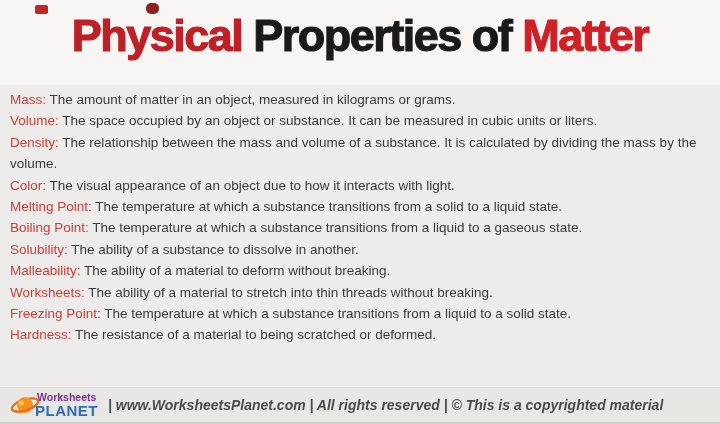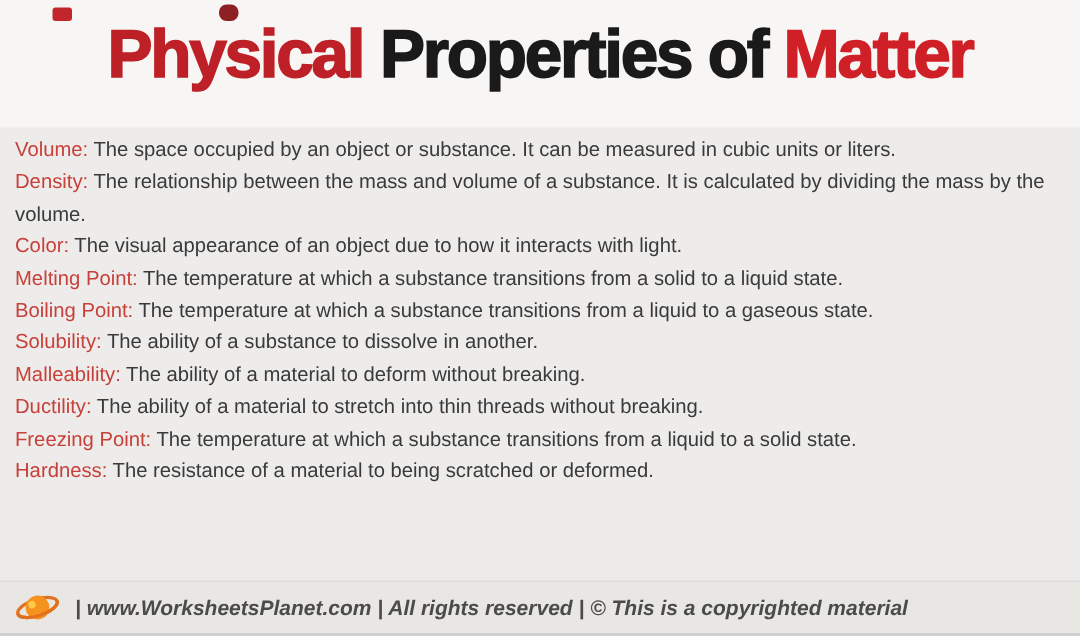--- a/index.html
+++ b/index.html
@@ -110,37 +110,42 @@
     <span class="t-mid">Properties of</span>
     <span class="t-matter">Matter</span>
   </div>
 </div>
 
 <span class="artifact a1"></span>
 <span class="artifact a2"></span>
 
 <div class="defs">
 
+<p class="def"><span class="term">Mass:</span><span> The amount of matter in an object, measured in kilograms or grams.</span></p>
     <p class="def"><span class="term">Volume:</span><span> The space occupied by an object or substance. It can be measured in cubic units or liters.</span></p>
     <p class="def"><span class="term">Density:</span><span> The relationship between the mass and volume of a substance. It is calculated by dividing the mass by the volume.</span></p>
     <p class="def"><span class="term">Color:</span><span> The visual appearance of an object due to how it interacts with light.</span></p>
     <p class="def"><span class="term">Melting Point:</span><span> The temperature at which a substance transitions from a solid to a liquid state.</span></p>
     <p class="def"><span class="term">Boiling Point:</span><span> The temperature at which a substance transitions from a liquid to a gaseous state.</span></p>
     <p class="def"><span class="term">Solubility:</span><span> The ability of a substance to dissolve in another.</span></p>
     <p class="def"><span class="term">Malleability:</span><span> The ability of a material to deform without breaking.</span></p>
-    <p class="def"><span class="term">Ductility:</span><span> The ability of a material to stretch into thin threads without breaking.</span></p>
+    <p class="def"><span class="term">Worksheets:</span><span> The ability of a material to stretch into thin threads without breaking.</span></p>
     <p class="def"><span class="term">Freezing Point:</span><span> The temperature at which a substance transitions from a liquid to a solid state.</span></p>
     <p class="def"><span class="term">Hardness:</span><span> The resistance of a material to being scratched or deformed.</span></p>
   </div>
 
 <div class="footer">
   <div class="logo">
     <svg viewBox="0 0 36 30">
       <g transform="rotate(-18 18 15)">
         <ellipse cx="18" cy="15" rx="16.5" ry="6.5" fill="none" stroke="var(--ring_orange)" stroke-width="2.6"></ellipse>
         <circle cx="18" cy="15" r="9.5" fill="var(--planet_orange)"></circle>
         <path d="M 1.5 15 A 16.5 6.5 0 0 0 34.5 15 A 16.5 6.5 0 0 1 1.5 15 Z" fill="none" stroke="var(--ring_orange)" stroke-width="2.6"></path>
         <circle cx="14.5" cy="11.5" r="3" fill="#ffd24d" opacity="0.85"></circle>
       </g>
     </svg>
+    <div class="logo-text">
+      <span class="logo-line1">Worksheets</span>
+      <span class="logo-line2">PLANET</span>
+    </div>
   </div>
   <span class="footer-text">| www.WorksheetsPlanet.com | All rights reserved | © This is a copyrighted material</span>
 </div>
 
 </body></html>

